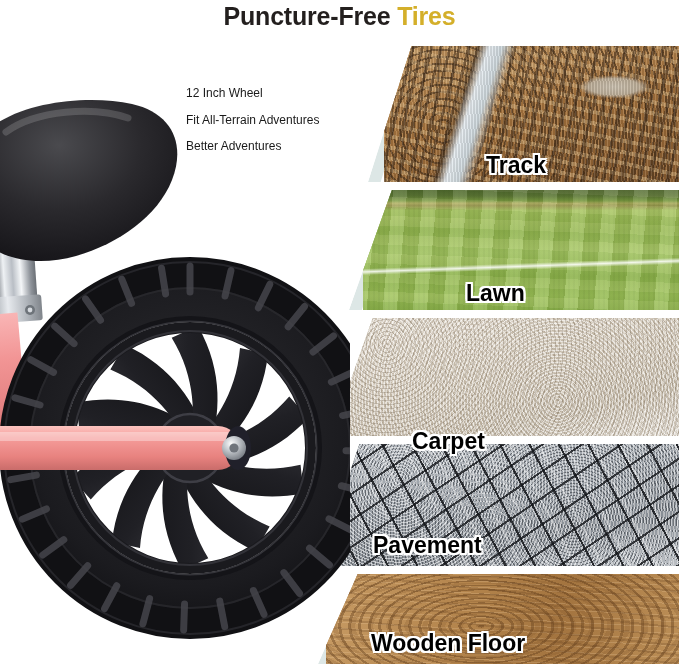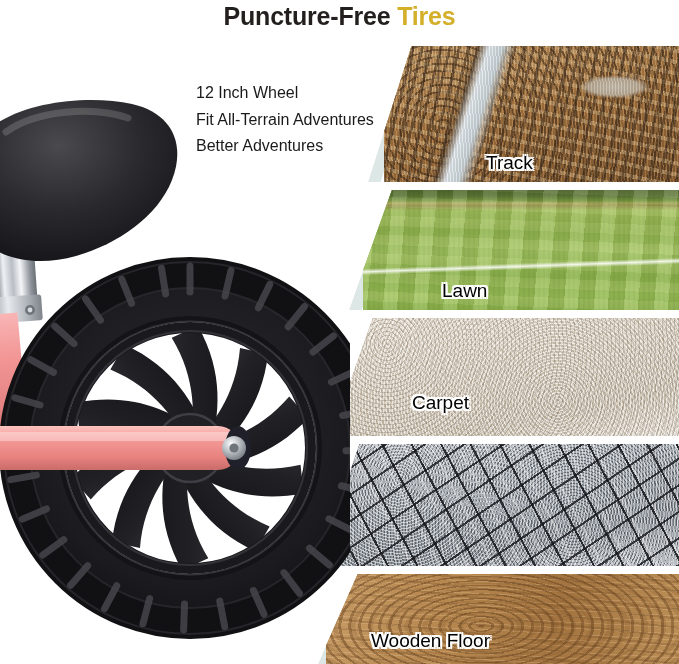--- a/index.html
+++ b/index.html
@@ -19,45 +19,44 @@
     font-size:25px; font-weight:bold;
     letter-spacing:-0.2px;
     color:#231f1e;
     white-space:nowrap;
   }
   .title .accent { color:#d4af2a; }
 
   
   .features {
     position:absolute; left:186px; top:80px;
-    font-size:16px; line-height:26.5px;
+    font-size:12px; line-height:26.5px;
     color:#1a1a1a;
     white-space:nowrap;
-    margin-left:10px;
   }
   .features div { height:26.5px; }
 
   
   .panels { position:absolute; left:318px; top:0; width:361px; height:664px; }
   .panel {
     position:absolute; right:0;
     overflow:hidden;
     background:#fff;
   }
   .panel .ink {
     position:absolute; inset:0;
     background-size:cover;
   }
   .panel .edge {
     position:absolute; top:0; bottom:0; left:0; width:13px;
     background:#dde7e6;
   }
   .plabel {
     position:absolute;
-    font-size:19px; font-weight:normal; color:#000;
+    font-size:23px; font-weight:bold; color:#000;
     white-space:nowrap;
     text-shadow:
       -2px -2px 0 #fff,  2px -2px 0 #fff,
       -2px  2px 0 #fff,  2px  2px 0 #fff,
       -2px  0   0 #fff,  2px  0   0 #fff,
        0   -2px 0 #fff,  0    2px 0 #fff;
     z-index:4;
   }
 
   
@@ -112,53 +111,54 @@
                repeating-linear-gradient(2deg, rgba(140,180,70,.35) 0 9px, rgba(175,205,105,.35) 9px 19px),
                repeating-linear-gradient(90deg, rgba(0,0,0,.05) 0 2px, rgba(0,0,0,0) 2px 5px),
                linear-gradient(180deg,
                  #2f4220 0%, #41562a 5%, #6d8a3c 9%,
                  #b8a866 11%, #9d8b50 13%,
                  #a9c463 17%, #93b551 34%,
                  #a8c868 52%, #8cb24c 72%,
                  #9ec25c 88%, #8cb34d 100%);">
       </div>
     </div>
-    <div class="plabel" style="left:124px; top:280px;">Lawn</div>
+    <div class="plabel" style="left:148px; top:280px;">Lawn</div>
 
     <div class="panel" style="top:318px; height:118px; width:348px;
                 clip-path:polygon(12% 0, 100% 0, 100% 100%, 0% 100%);">
       <div class="edge" style="left:0; width:340px; clip-path:polygon(12% 0, 15.6% 0, 3.6% 100%, 0% 100%);"></div>
       <div class="ink" style="left:12px;
              background-color:#d8cfc0;
              background-image:
                repeating-radial-gradient(circle at 13% 22%, rgba(120,106,88,.30) 0 1px, rgba(0,0,0,0) 1px 4px),
                repeating-radial-gradient(circle at 64% 71%, rgba(255,255,255,.55) 0 1px, rgba(0,0,0,0) 1px 3px),
                repeating-radial-gradient(circle at 38% 48%, rgba(150,134,112,.28) 0 1px, rgba(0,0,0,0) 1px 5px),
                repeating-linear-gradient(48deg, rgba(255,255,255,.22) 0 2px, rgba(130,116,96,.14) 2px 4px),
                repeating-linear-gradient(-42deg, rgba(255,255,255,.18) 0 2px, rgba(140,126,106,.12) 2px 5px),
                linear-gradient(168deg, #e6ded2 0%, #d5cbbb 45%, #c9bfae 75%, #e9e3da 100%);">
       </div>
     </div>
-    <div class="plabel" style="left:94px; top:392px;">Carpet</div>
+    <div class="plabel" style="left:94px; top:428px;">Carpet</div>
 
     <div class="panel" style="top:444px; height:122px; width:361px;
                 clip-path:polygon(11.5% 0, 100% 0, 100% 100%, 0% 100%);">
       <div class="edge" style="left:0; width:355px; clip-path:polygon(11.5% 0, 14.8% 0, 3.3% 100%, 0% 100%);"></div>
       <div class="ink" style="left:10px;
              background-color:#9ea3a8;
              background-image:
                repeating-linear-gradient(62deg, rgba(20,22,26,.85) 0 2px, rgba(0,0,0,0) 2px 26px),
                repeating-linear-gradient(-34deg, rgba(20,22,26,.80) 0 2px, rgba(0,0,0,0) 2px 22px),
                repeating-linear-gradient(62deg, rgba(255,255,255,.30) 2px 4px, rgba(0,0,0,0) 4px 26px),
                repeating-radial-gradient(circle at 20% 30%, rgba(255,255,255,.55) 0 1px, rgba(0,0,0,0) 1px 3px),
                repeating-radial-gradient(circle at 70% 65%, rgba(40,44,50,.5) 0 1px, rgba(0,0,0,0) 1px 3px),
                repeating-radial-gradient(circle at 45% 80%, rgba(255,255,255,.38) 0 1px, rgba(0,0,0,0) 1px 4px),
                linear-gradient(170deg, #b4b9bf 0%, #9aa0a7 40%, #878d94 72%, #b9bec4 100%);">
       </div>
     </div>
+    <div class="plabel" style="left:55px; top:532px;">Pavement</div>
 
     <div class="panel" style="top:574px; height:90px; width:361px;
                 clip-path:polygon(11% 0, 100% 0, 100% 100%, 0% 100%);">
       <div class="edge" style="left:0; width:355px; clip-path:polygon(11% 0, 14% 0, 5% 100%, 0% 100%);"></div>
       <div class="ink" style="left:8px;
              background-color:#b5864f;
              background-image:
                repeating-radial-gradient(ellipse 58px 26px at 44% 58%,
                  rgba(96,60,26,.40) 0 3px, rgba(190,146,96,0) 3px 10px),
                repeating-radial-gradient(ellipse 120px 40px at 44% 58%,

